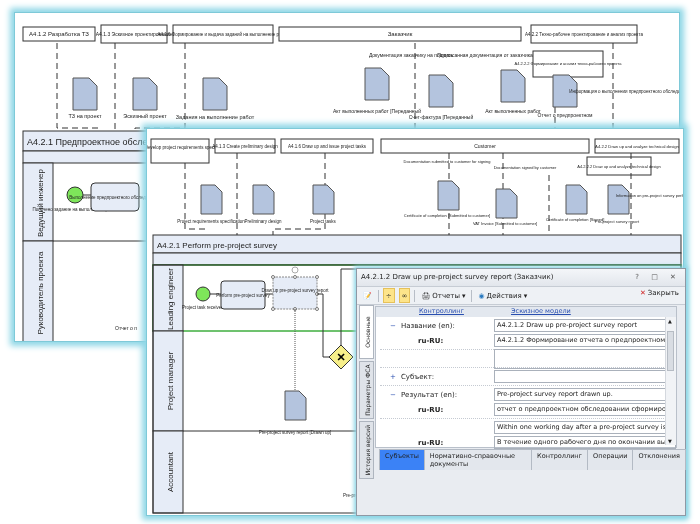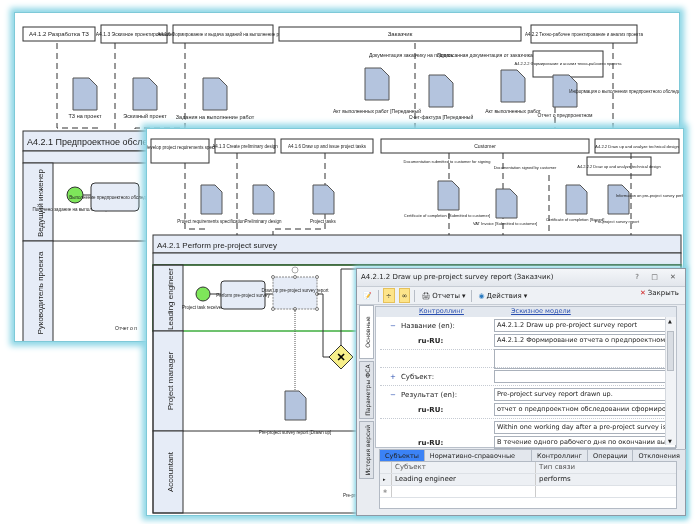--- a/index.html
+++ b/index.html
@@ -282,30 +282,13 @@
       <span style="position:absolute;bottom:1px;left:2px;font-size:5px;">▼</span>
     </div>
   </div>
   <div class="btabs">
     <div class="btab active">Субъекты</div>
     <div class="btab">Нормативно-справочные документы</div>
     <div class="btab">Контроллинг</div>
     <div class="btab">Операции</div>
     <div class="btab">Отклонения</div>
   </div>
-  <div class="grid">
-    <div class="grow ghead">
-      <div class="gcell" style="width:8px"></div>
-      <div class="gcell" style="width:140px;border-left:1px solid #ccc">Субъект</div>
-      <div class="gcell" style="border-left:1px solid #ccc">Тип связи</div>
-    </div>
-    <div class="grow gsel">
-      <div class="gcell" style="width:8px;font-size:5px">▸</div>
-      <div class="gcell" style="width:140px;border-left:1px solid #ccc">Leading engineer</div>
-      <div class="gcell" style="border-left:1px solid #ccc">performs</div>
-    </div>
-    <div class="grow">
-      <div class="gcell" style="width:8px;font-size:5px;color:#999">✱</div>
-      <div class="gcell" style="width:140px;border-left:1px solid #ccc"></div>
-      <div class="gcell" style="border-left:1px solid #ccc"></div>
-    </div>
-  </div>
 </div>
 
 </body></html>

